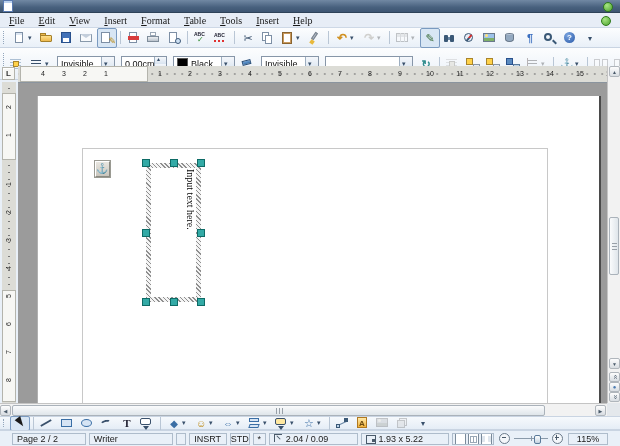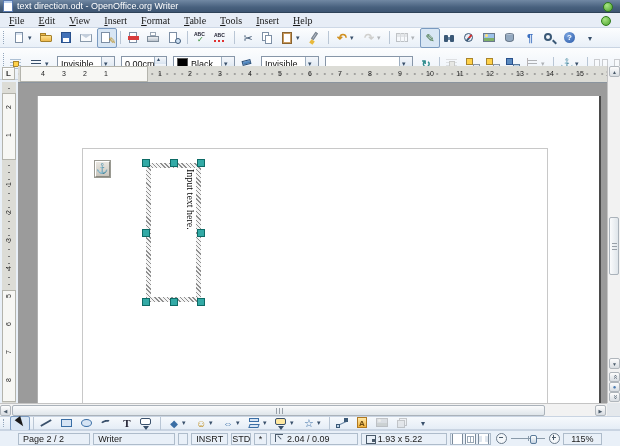--- a/index.html
+++ b/index.html
@@ -185,21 +185,21 @@
   .vthumb{position:absolute;left:1px;top:139px;width:10px;height:58px;background:linear-gradient(90deg,#fafbfc,#dfe5ea);border:1px solid #aab2ba;border-radius:2px;box-sizing:border-box;}
   .vthumb::before{content:"";position:absolute;left:2px;top:50%;width:5px;height:1px;background:#98a0a8;box-shadow:0 -3px 0 #98a0a8,0 3px 0 #98a0a8;}
   .hscroll .sbtn{top:1px;height:11px;width:11px;}
   .sbtn.left{left:0;}.sbtn.left::before{content:"◀";}
   .sbtn.right{left:595px;}.sbtn.right::before{content:"▶";}
   .hthumb{position:absolute;left:12px;top:1px;width:533px;height:11px;background:linear-gradient(#fafbfc,#dfe5ea);border:1px solid #aab2ba;border-radius:2px;box-sizing:border-box;}
   .hgrip{position:absolute;left:50%;top:2px;width:1px;height:6px;background:#98a0a8;box-shadow:-3px 0 0 #98a0a8,3px 0 0 #98a0a8;}
 
   
   .statusbar{position:absolute;left:0;top:430px;width:100%;height:16px;background:#e9f0f8;
-    border-top:1px solid #c9d4e2;display:flex;align-items:center;gap:3px;padding:1px 18px;box-sizing:border-box;font-size:9px;color:#1a1a1a;}
+    border-top:1px solid #c9d4e2;display:flex;align-items:center;gap:3px;padding:1px 12px;box-sizing:border-box;font-size:9px;color:#1a1a1a;}
   .sseg{height:12px;line-height:12px;border:1px solid #aebccb;padding:0 4px;white-space:nowrap;overflow:hidden;box-sizing:border-box;display:flex;align-items:center;}
   .sseg.grow{flex:1;}
   .sseg.c{justify-content:center;}
   .mi{width:9px;height:9px;margin-right:3px;position:relative;flex:0 0 auto;}
   .mi-pos::before{content:"";position:absolute;left:0;top:0;width:7px;height:7px;border-left:1px solid #4a5a6a;border-top:1px solid #4a5a6a;}
   .mi-pos::after{content:"";position:absolute;left:2px;top:3px;width:5px;height:1px;background:#4a5a6a;transform:rotate(45deg);}
   .mi-size::before{content:"";position:absolute;left:0;top:1px;width:8px;height:7px;border:1px solid #4a5a6a;}
   .mi-size::after{content:"";position:absolute;left:6px;top:5px;width:3px;height:3px;background:#4a5a6a;}
   .vl{width:9px;height:10px;border:1px solid #7a8a9a;background:#fff;margin:0 1px;position:relative;flex:0 0 auto;}
   .vl-multi::before{content:"";position:absolute;left:1px;top:2px;width:2px;height:5px;border:1px solid #9aa8b6;}
@@ -214,21 +214,20 @@
   .ztrack::before{content:"";position:absolute;left:50%;top:-2px;width:1px;height:5px;background:#8a9aaa;}
   .zthumb{position:absolute;left:58%;top:-3px;width:5px;height:7px;background:linear-gradient(#fdfefe,#c6d4e2);border:1px solid #5a7a9a;border-radius:2px;}
 </style>
 </head>
 <body>
 
 <div class="win">
 
   <div class="titlebar">
     <span class="app-icon"></span>
-    <span class="title-text">text direction.odt - OpenOffice.org Writer</span>
     <span class="green-dot tdot"></span>
   </div>
 
   <div class="menubar" id="menubar">
     <span class="menu-item">File</span>
       <span class="menu-item">Edit</span>
       <span class="menu-item">View</span>
       <span class="menu-item">Insert</span>
       <span class="menu-item">Format</span>
       <span class="menu-item">Table</span>

